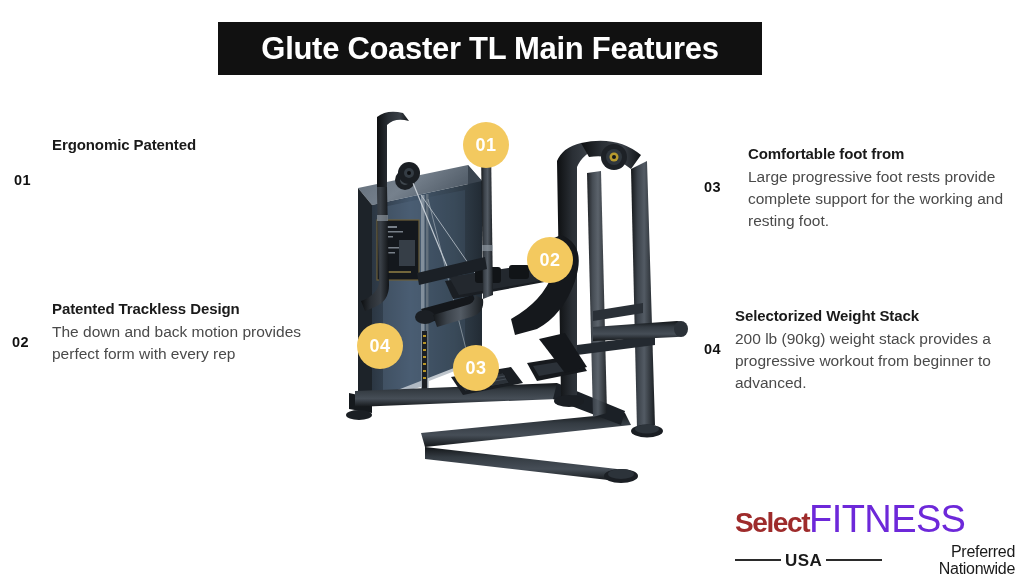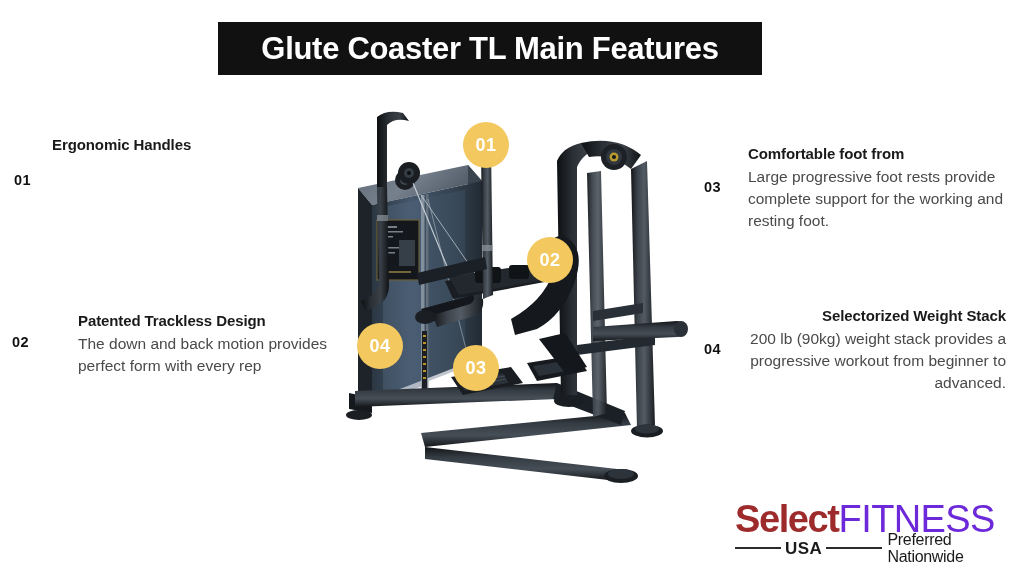--- a/index.html
+++ b/index.html
@@ -46,30 +46,30 @@
     margin:0;
   }
 
   
   #feat-01{left:0;top:136px;width:330px;}
   #feat-01 .num{left:14px;top:36px;}
   #feat-01 .body-wrap{left:52px;top:0px;width:272px;}
 
   #feat-02{left:0;top:300px;width:330px;}
   #feat-02 .num{left:12px;top:34px;}
-  #feat-02 .body-wrap{left:52px;top:12px;width:260px;margin-left:26px;}
+  #feat-02 .body-wrap{left:52px;top:0px;width:260px;}
 
   
   #feat-03{left:700px;top:145px;width:324px;}
   #feat-03 .num{left:4px;top:34px;}
   #feat-03 .body-wrap{left:48px;top:0px;width:266px;}
 
   #feat-04{left:700px;top:307px;width:324px;}
   #feat-04 .num{left:4px;top:34px;}
-  #feat-04 .body-wrap{left:48px;top:0px;width:258px;text-align:right;}
+  #feat-04 .body-wrap{left:35px;top:0px;width:258px;}
 
   
   #machine{position:absolute;left:325px;top:95px;width:375px;height:390px;}
   #machine svg{display:block;width:375px;height:390px;}
 
   
   .badge{
     position:absolute;
     border-radius:50%;
     background:#f3c95f;
@@ -81,34 +81,35 @@
   }
   #badge-01{left:463px;top:122px;width:46px;height:46px;font-size:18px;}
   #badge-02{left:527px;top:237px;width:46px;height:46px;font-size:18px;}
   #badge-03{left:453px;top:345px;width:46px;height:46px;font-size:18px;}
   #badge-04{left:357px;top:323px;width:46px;height:46px;font-size:18px;}
 
   
   #logo{position:absolute;left:735px;top:500px;width:280px;height:62px;}
   .logo-row1{position:relative;height:38px;white-space:nowrap;}
   .logo-select{
-    font-size:38px;font-weight:bold;color:#9e2b2b;
+    font-size:28px;font-weight:bold;color:#9e2b2b;
     letter-spacing:-1.4px;line-height:38px;
     font-family:"Liberation Sans", sans-serif;
     margin-top:48px;
   }
   .logo-fitness{
     font-size:38px;font-weight:400;color:#6d28d9;
     letter-spacing:-0.6px;line-height:38px;
     font-family:"Liberation Sans", sans-serif;
   }
   .logo-row2{
     position:relative;height:20px;
     display:flex;align-items:center;
-    margin-top:0px;
+    margin-top:12px;
+    text-align:right;
   }
   .logo-rule{flex:0 0 auto;height:1.5px;background:#2b2b2b;}
   .logo-usa{
     font-size:17px;font-weight:bold;color:#1a1a1a;
     letter-spacing:0.5px;padding:0 4px;line-height:17px;
   }
   .logo-tag{
     font-size:16px;font-weight:normal;color:#1a1a1a;
     letter-spacing:-0.3px;line-height:17px;padding-left:5px;
   }
@@ -290,21 +291,21 @@
   </div>
 
   <div class="badge" id="badge-01">01</div>
   <div class="badge" id="badge-02">02</div>
   <div class="badge" id="badge-03">03</div>
   <div class="badge" id="badge-04">04</div>
 
   <div class="feature" id="feat-01">
     <span class="num">01</span>
     <div class="body-wrap">
-      <p class="head">Ergonomic Handles</p>
+      <p class="head">Ergonomic Patented</p>
     </div>
   </div>
 
   <div class="feature" id="feat-02">
     <span class="num">02</span>
     <div class="body-wrap">
       <p class="head">Patented Trackless Design</p>
       <p class="desc">The down and back motion provides perfect form with every rep</p>
     </div>
   </div>

